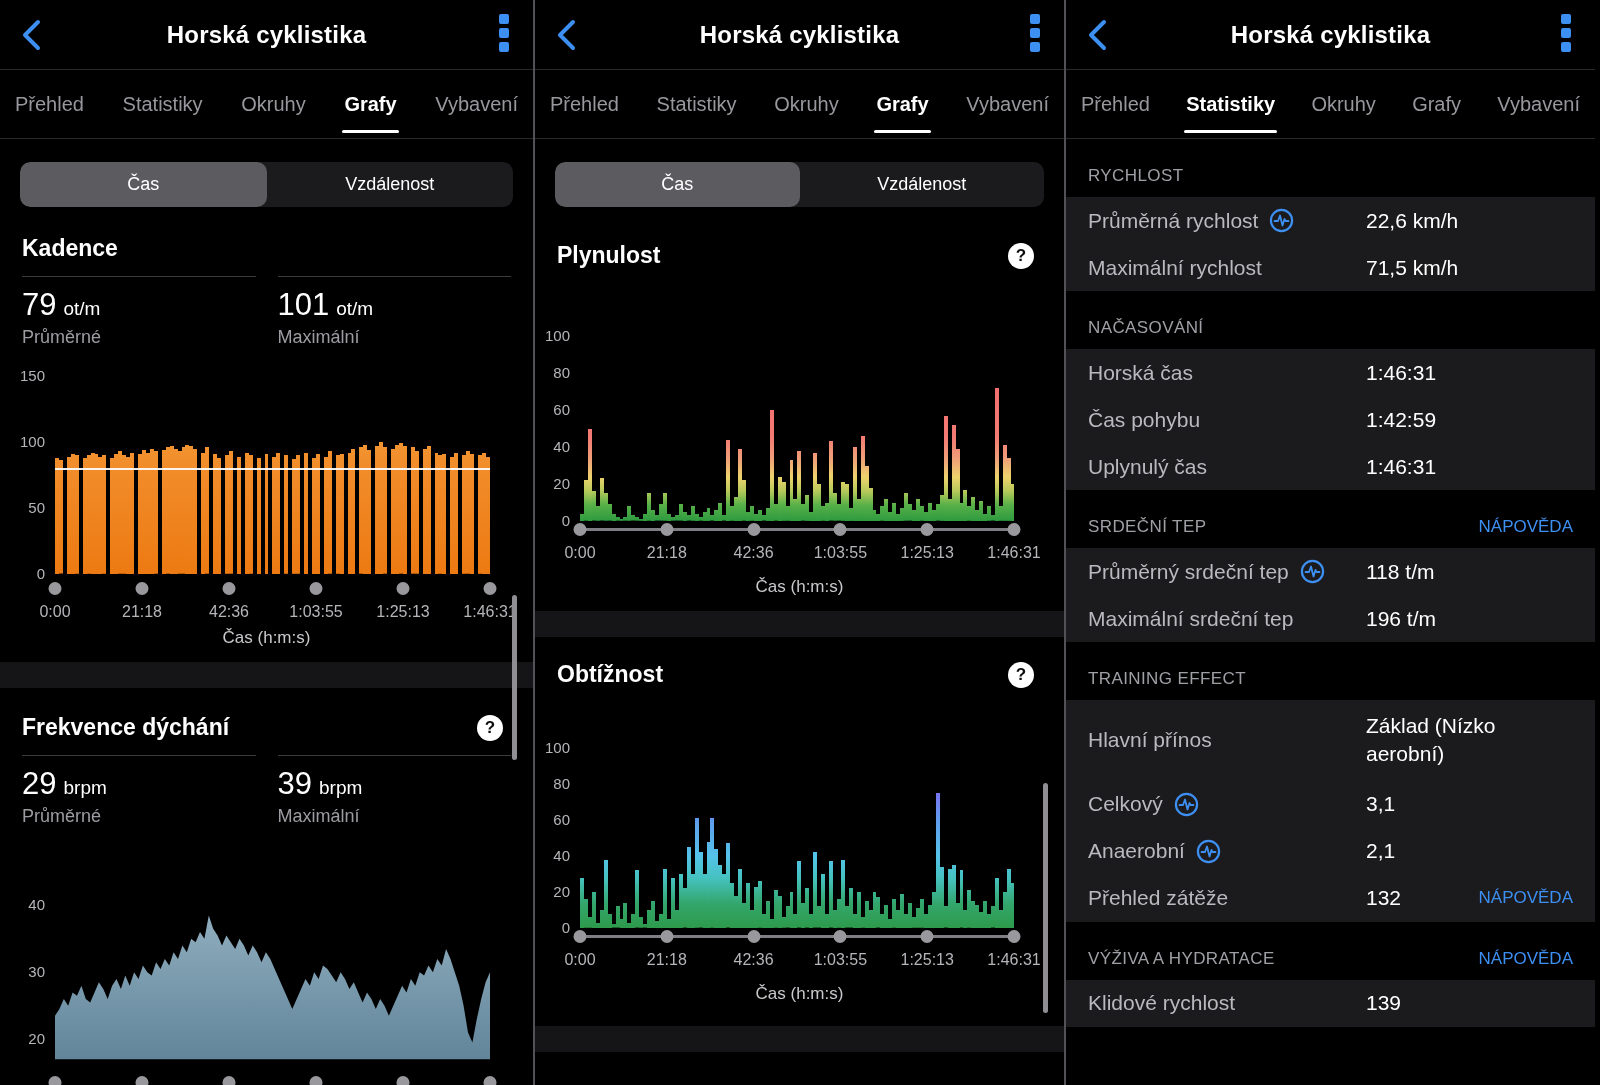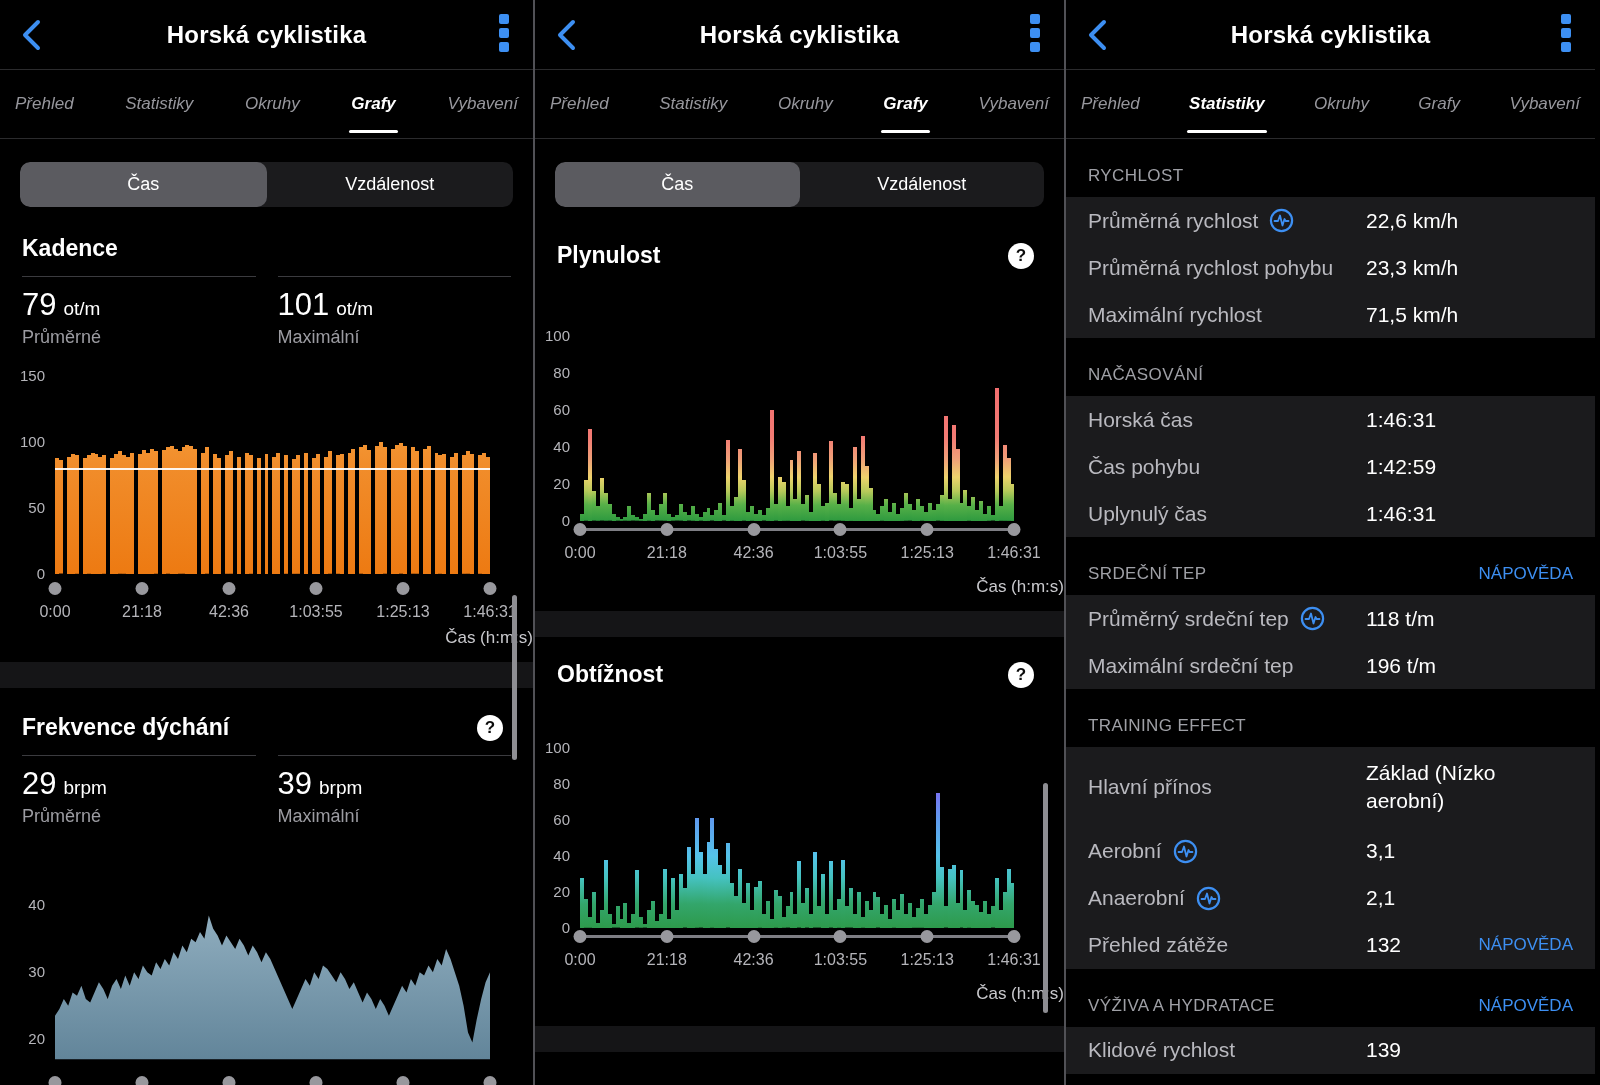--- a/index.html
+++ b/index.html
@@ -11,21 +11,21 @@
 
   
   .app-header { height:70px; position:relative; display:flex; align-items:center; border-bottom:1px solid #2b2b2d; }
   .hdr-title { position:absolute; left:60px; right:60px; text-align:center; font-size:24px; font-weight:700; letter-spacing:.2px; }
   .back-btn { position:absolute; left:16px; top:17px; width:34px; height:36px; }
   .kebab { position:absolute; right:22px; top:14px; width:12px; display:flex; flex-direction:column; gap:4px; }
   .kebab i { width:10px; height:10px; background:#3d8ff2; border-radius:2px; }
 
   
   .tabbar { height:69px; display:flex; align-items:stretch; justify-content:space-between; padding:0 13px; border-bottom:1px solid #2b2b2d; }
-  .tab { font-size:17px; color:#97979d; display:flex; align-items:center; position:relative; padding:0 2px; white-space:nowrap;font-style:italic; }
+  .tab { font-size:20px; color:#97979d; display:flex; align-items:center; position:relative; padding:0 2px; white-space:nowrap; }
   .tab.active { color:#fff; font-weight:700; }
   .tab.active::after { content:""; position:absolute; left:0; right:0; bottom:5px; height:3px; background:#fff; border-radius:1.5px; }
 
   
   .toggle { margin:23px 20px 0; height:45px; background:#1b1b1d; border-radius:10px; display:flex; overflow:hidden; }
   .toggle-opt { flex:1; display:flex; align-items:center; justify-content:center; font-size:18px; color:#fff; border-radius:10px; }
   .toggle-opt.selected { background:#5b5b60; }
 
   
   .card-title-row { display:flex; align-items:center; justify-content:space-between; padding:0 30px 0 22px; }
@@ -47,21 +47,21 @@
   .ylab { position:absolute; right:10px; font-size:15px; color:#b5b5ba; line-height:18px; }
   .bars { position:absolute; inset:0; display:flex; align-items:flex-end; overflow:hidden; }
   .bar { flex:1 1 0; }
   .avg-line { position:absolute; left:0; right:0; height:1.5px; background:rgba(255,255,255,.92); }
   .x-axis-row { display:flex; margin-top:8px; }
   .x-gutter { flex:0 0 auto; }
   .x-axis { position:relative; flex:1; height:40px; }
   .x-track { position:absolute; top:5px; left:0; right:0; height:3px; background:#7e7e84; border-radius:2px; }
   .x-dot { position:absolute; top:0; width:13px; height:13px; border-radius:50%; background:#98989d; transform:translateX(-50%); }
   .x-lab { position:absolute; top:21px; transform:translateX(-50%); font-size:16px; color:#b5b5ba; white-space:nowrap; }
-  .x-title { text-align:right; font-size:17px; color:#c9c9cd; margin-top:6px; }
+  .x-title { text-align:center; font-size:17px; color:#c9c9cd; margin-top:6px; }
   .divider-band { height:26px; background:#151517; margin-top:14px; }
   .scrollbar { position:absolute; width:5px; border-radius:3px; background:#8e8e93; right:16px; }
 
   
   .sect-header { height:58px; display:flex; align-items:flex-end; justify-content:space-between; padding:0 22px 11px; }
   .sect-label { font-size:17px; color:#9fa0a6; letter-spacing:.4px; }
   .help-link { font-size:17px; color:#3d8ff2; }
   .sect-rows { background:#1b1b1d; }
   .s-row { display:flex; align-items:center; min-height:47px; padding:0 22px; }
   .s-label { width:278px; flex:0 0 278px; font-size:21px; color:#b9b9bf; display:flex; align-items:center; gap:10px; }
@@ -680,26 +680,20 @@
               <span>Průměrná rychlost</span>
               <svg class="pulse" width="27" height="27" viewBox="0 0 27 27">
                 <circle cx="13.5" cy="13.5" r="10.6" fill="none" stroke="#3d8ff2" stroke-width="2.2"></circle>
                 <polyline points="6.5,14 10,14 12,8.5 14.5,18.5 16.5,12 17.5,14 20.5,14" fill="none" stroke="#3d8ff2" stroke-width="1.8" stroke-linejoin="round" stroke-linecap="round"></polyline>
               </svg>
             </span>
             <span class="s-value">22,6 km/h</span>
           </div>
           <div class="s-row">
             <span class="s-label">
-              <span>Průměrná rychlost pohybu</span>
-            </span>
-            <span class="s-value">23,3 km/h</span>
-          </div>
-          <div class="s-row">
-            <span class="s-label">
               <span>Maximální rychlost</span>
             </span>
             <span class="s-value">71,5 km/h</span>
           </div>
         </div>
         <div class="sect-header">
           <span class="sect-label">NAČASOVÁNÍ</span>
         </div>
         <div class="sect-rows">
           <div class="s-row">
@@ -748,21 +742,21 @@
         </div>
         <div class="sect-rows">
           <div class="s-row tall">
             <span class="s-label">
               <span>Hlavní přínos</span>
             </span>
             <span class="s-value">Základ (Nízko aerobní)</span>
           </div>
           <div class="s-row">
             <span class="s-label">
-              <span>Aerobní</span>
+              <span>Celkový</span>
               <svg class="pulse" width="27" height="27" viewBox="0 0 27 27">
                 <circle cx="13.5" cy="13.5" r="10.6" fill="none" stroke="#3d8ff2" stroke-width="2.2"></circle>
                 <polyline points="6.5,14 10,14 12,8.5 14.5,18.5 16.5,12 17.5,14 20.5,14" fill="none" stroke="#3d8ff2" stroke-width="1.8" stroke-linejoin="round" stroke-linecap="round"></polyline>
               </svg>
             </span>
             <span class="s-value">3,1</span>
           </div>
           <div class="s-row">
             <span class="s-label">
               <span>Anaerobní</span>

